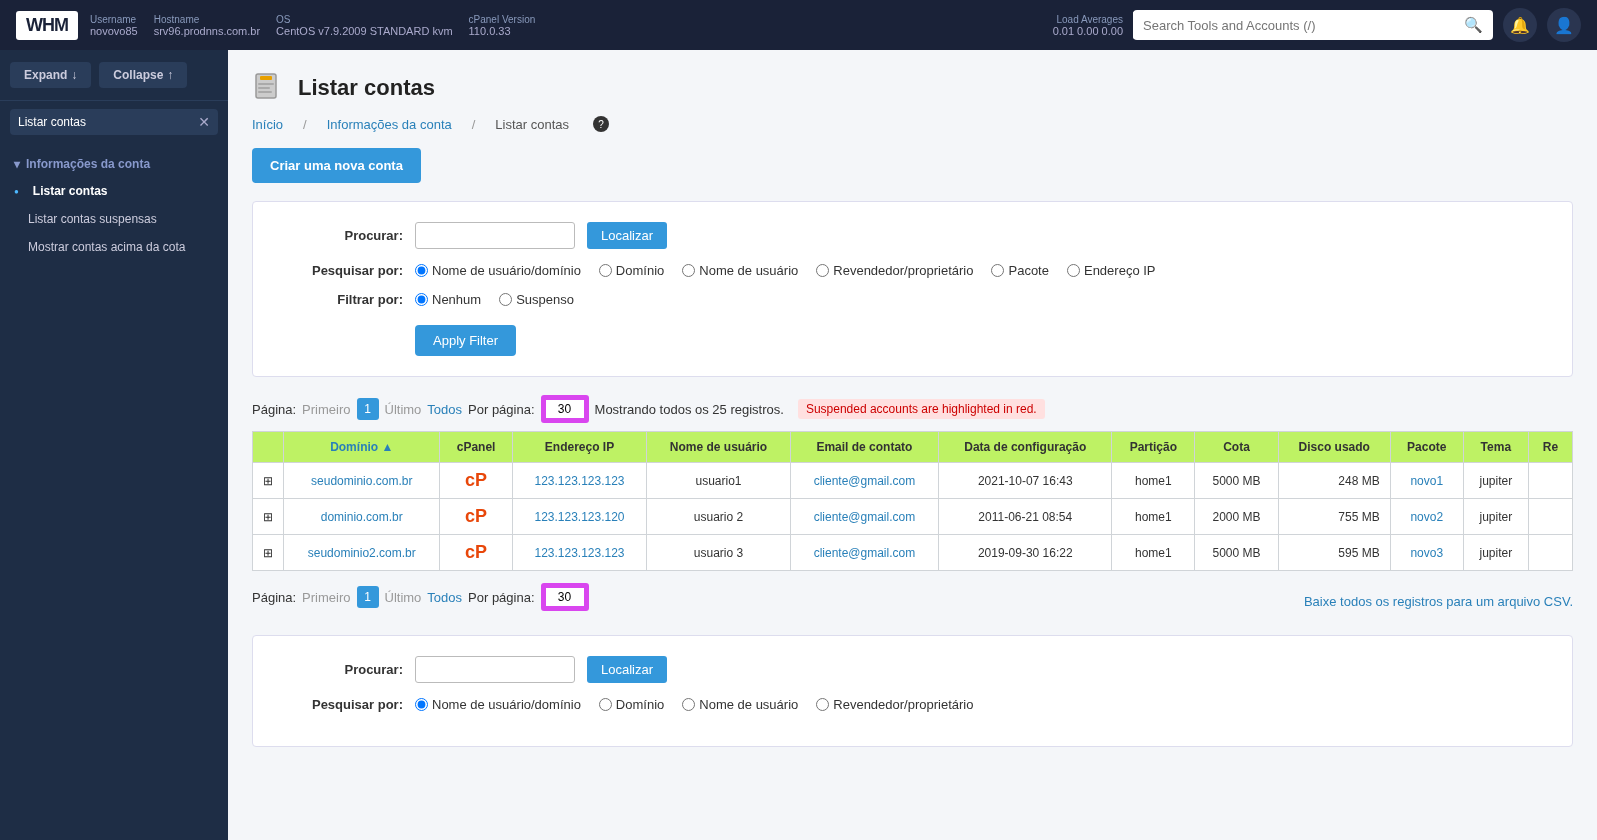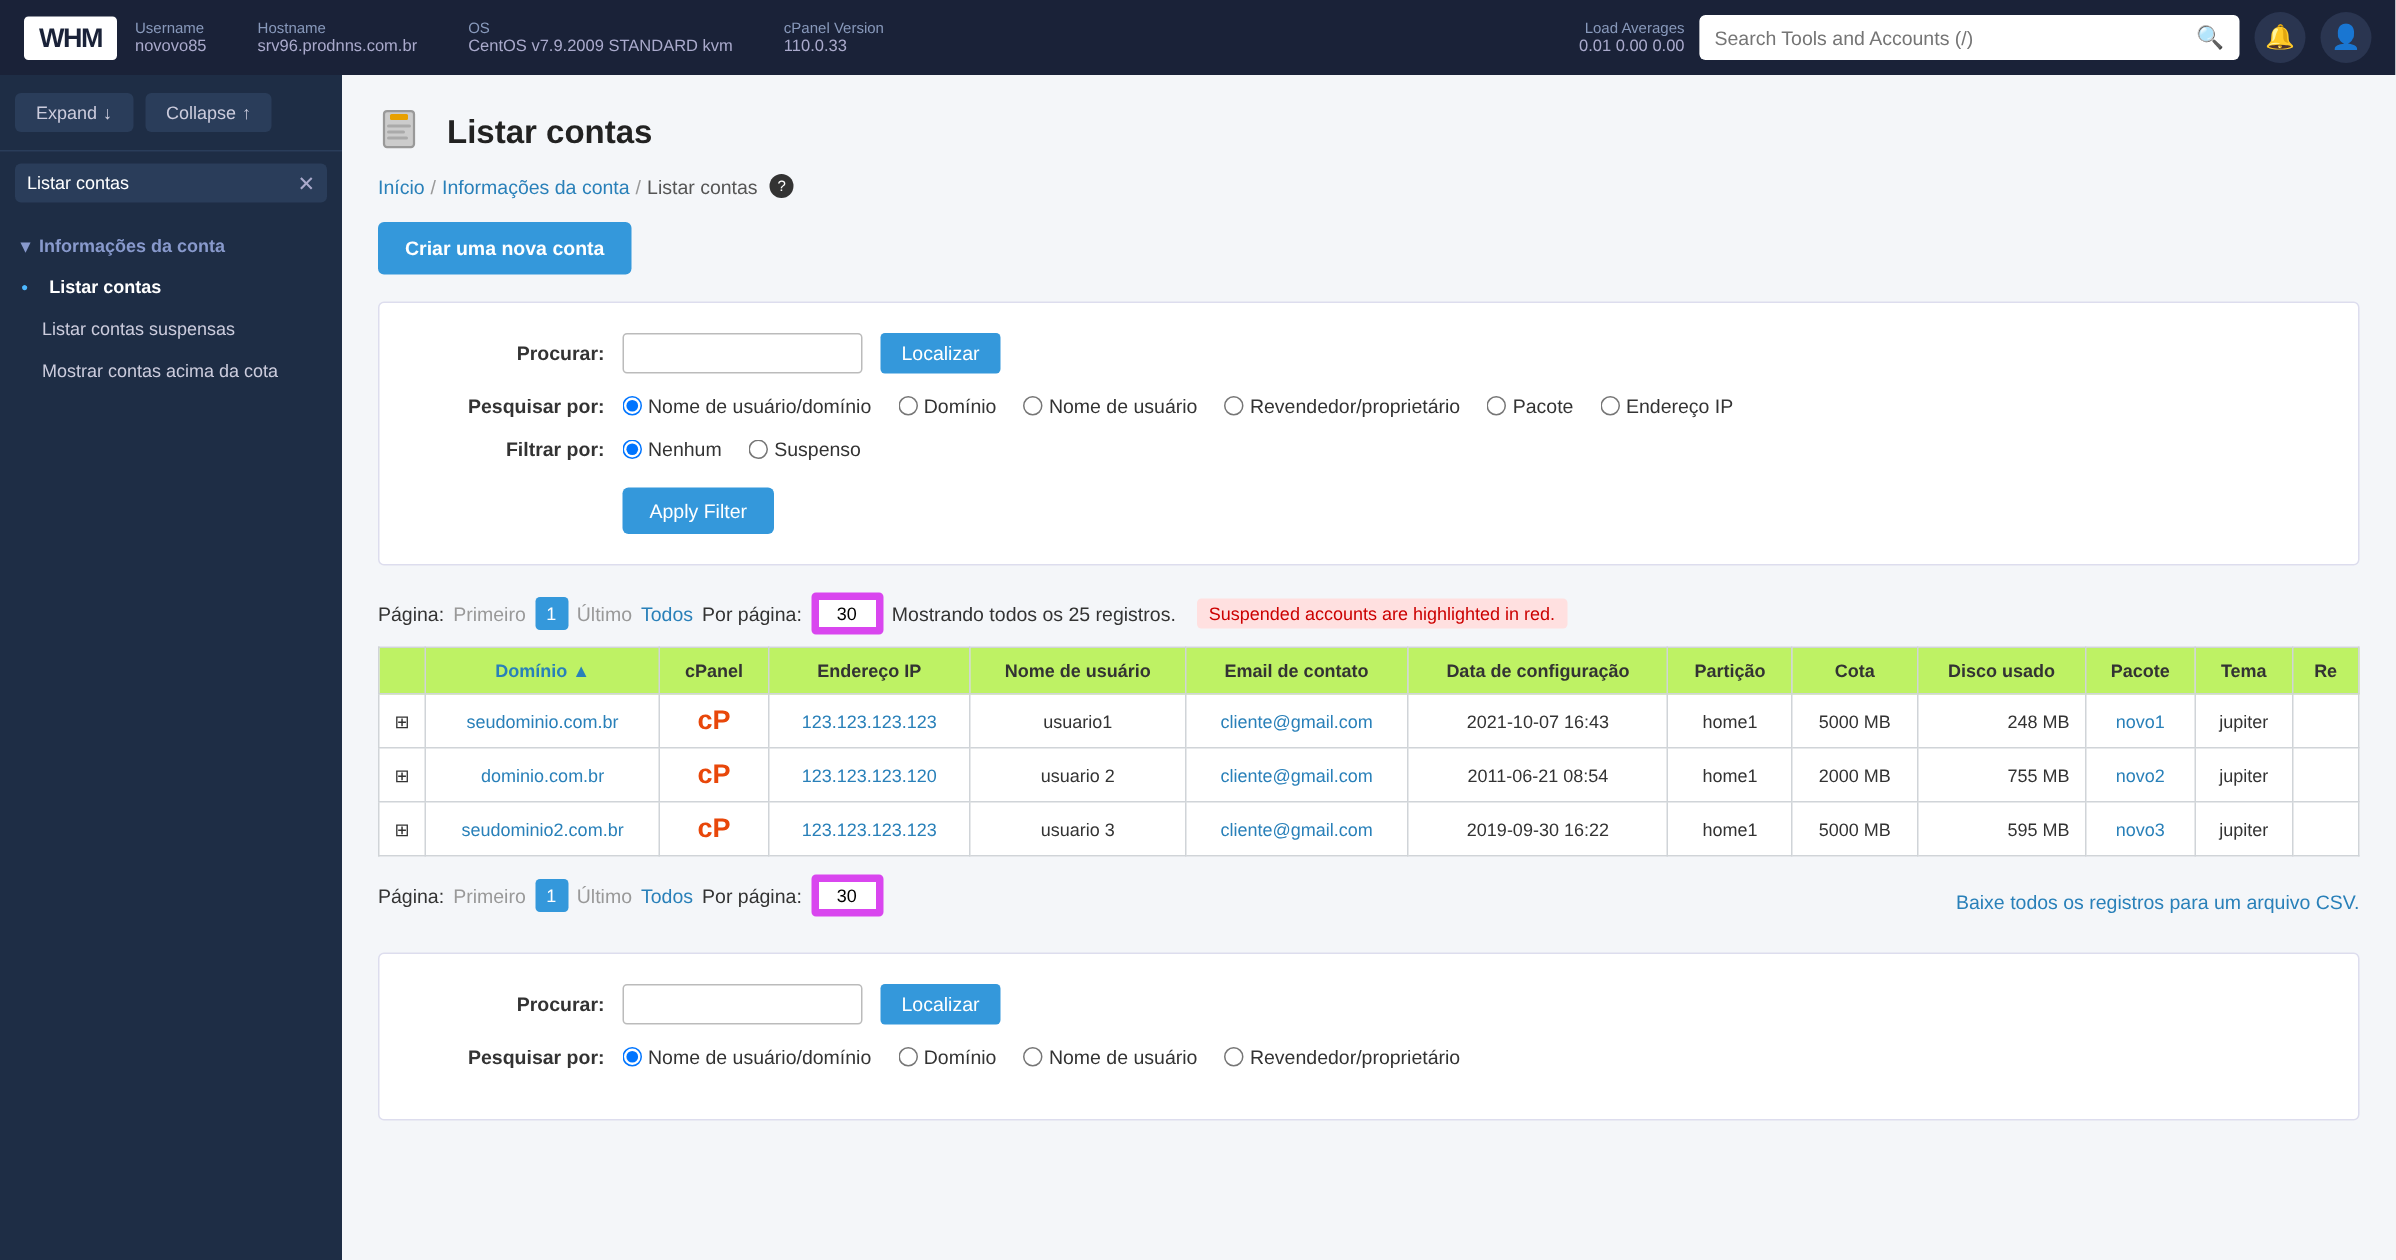--- a/index.html
+++ b/index.html
@@ -18,21 +18,21 @@
     .topbar-left { display: flex; align-items: center; gap: 12px; }
     .whm-logo {
       background: #fff;
       color: #1a2238;
       font-weight: 900;
       font-size: 18px;
       padding: 4px 10px;
       border-radius: 3px;
       letter-spacing: -1px;
     }
-    .topbar-meta { font-size: 11px; color: #aac; display: flex; gap: 34px; }
+    .topbar-meta { font-size: 11px; color: #aac; display: flex; gap: 16px; }
     .topbar-meta div { display: flex; flex-direction: column; }
     .topbar-meta span:first-child { color: #8899bb; font-size: 10px; }
     .topbar-right { display: flex; align-items: center; gap: 10px; }
     .load-avg { font-size: 11px; color: #aac; text-align: right; }
     .load-avg .label { color: #8899bb; font-size: 10px; }
     .search-box {
       display: flex;
       align-items: center;
       background: #fff;
       border-radius: 4px;
@@ -92,20 +92,21 @@
       background: #2a3d5a;
       border: none;
       color: #ccd;
       padding: 6px 14px;
       border-radius: 4px;
       cursor: pointer;
       font-size: 12px;
       display: flex;
       align-items: center;
       gap: 4px;
+      font-weight: bold;
     }
     .sidebar-search {
       display: flex;
       align-items: center;
       margin: 8px 10px;
       background: #2a3d5a;
       border-radius: 4px;
       overflow: hidden;
     }
     .sidebar-search input {
@@ -185,21 +186,21 @@
       font-size: 22px;
       font-weight: bold;
       color: #222;
     }
     .breadcrumb {
       font-size: 13px;
       color: #555;
       margin-bottom: 16px;
       display: flex;
       align-items: center;
-      gap: 4px;
+      gap: 20px;
     }
     .breadcrumb a { color: #2980b9; text-decoration: none; }
     .breadcrumb .sep { color: #999; }
     .breadcrumb .help {
       background: #333;
       color: #fff;
       border-radius: 50%;
       width: 16px;
       height: 16px;
       display: inline-flex;

